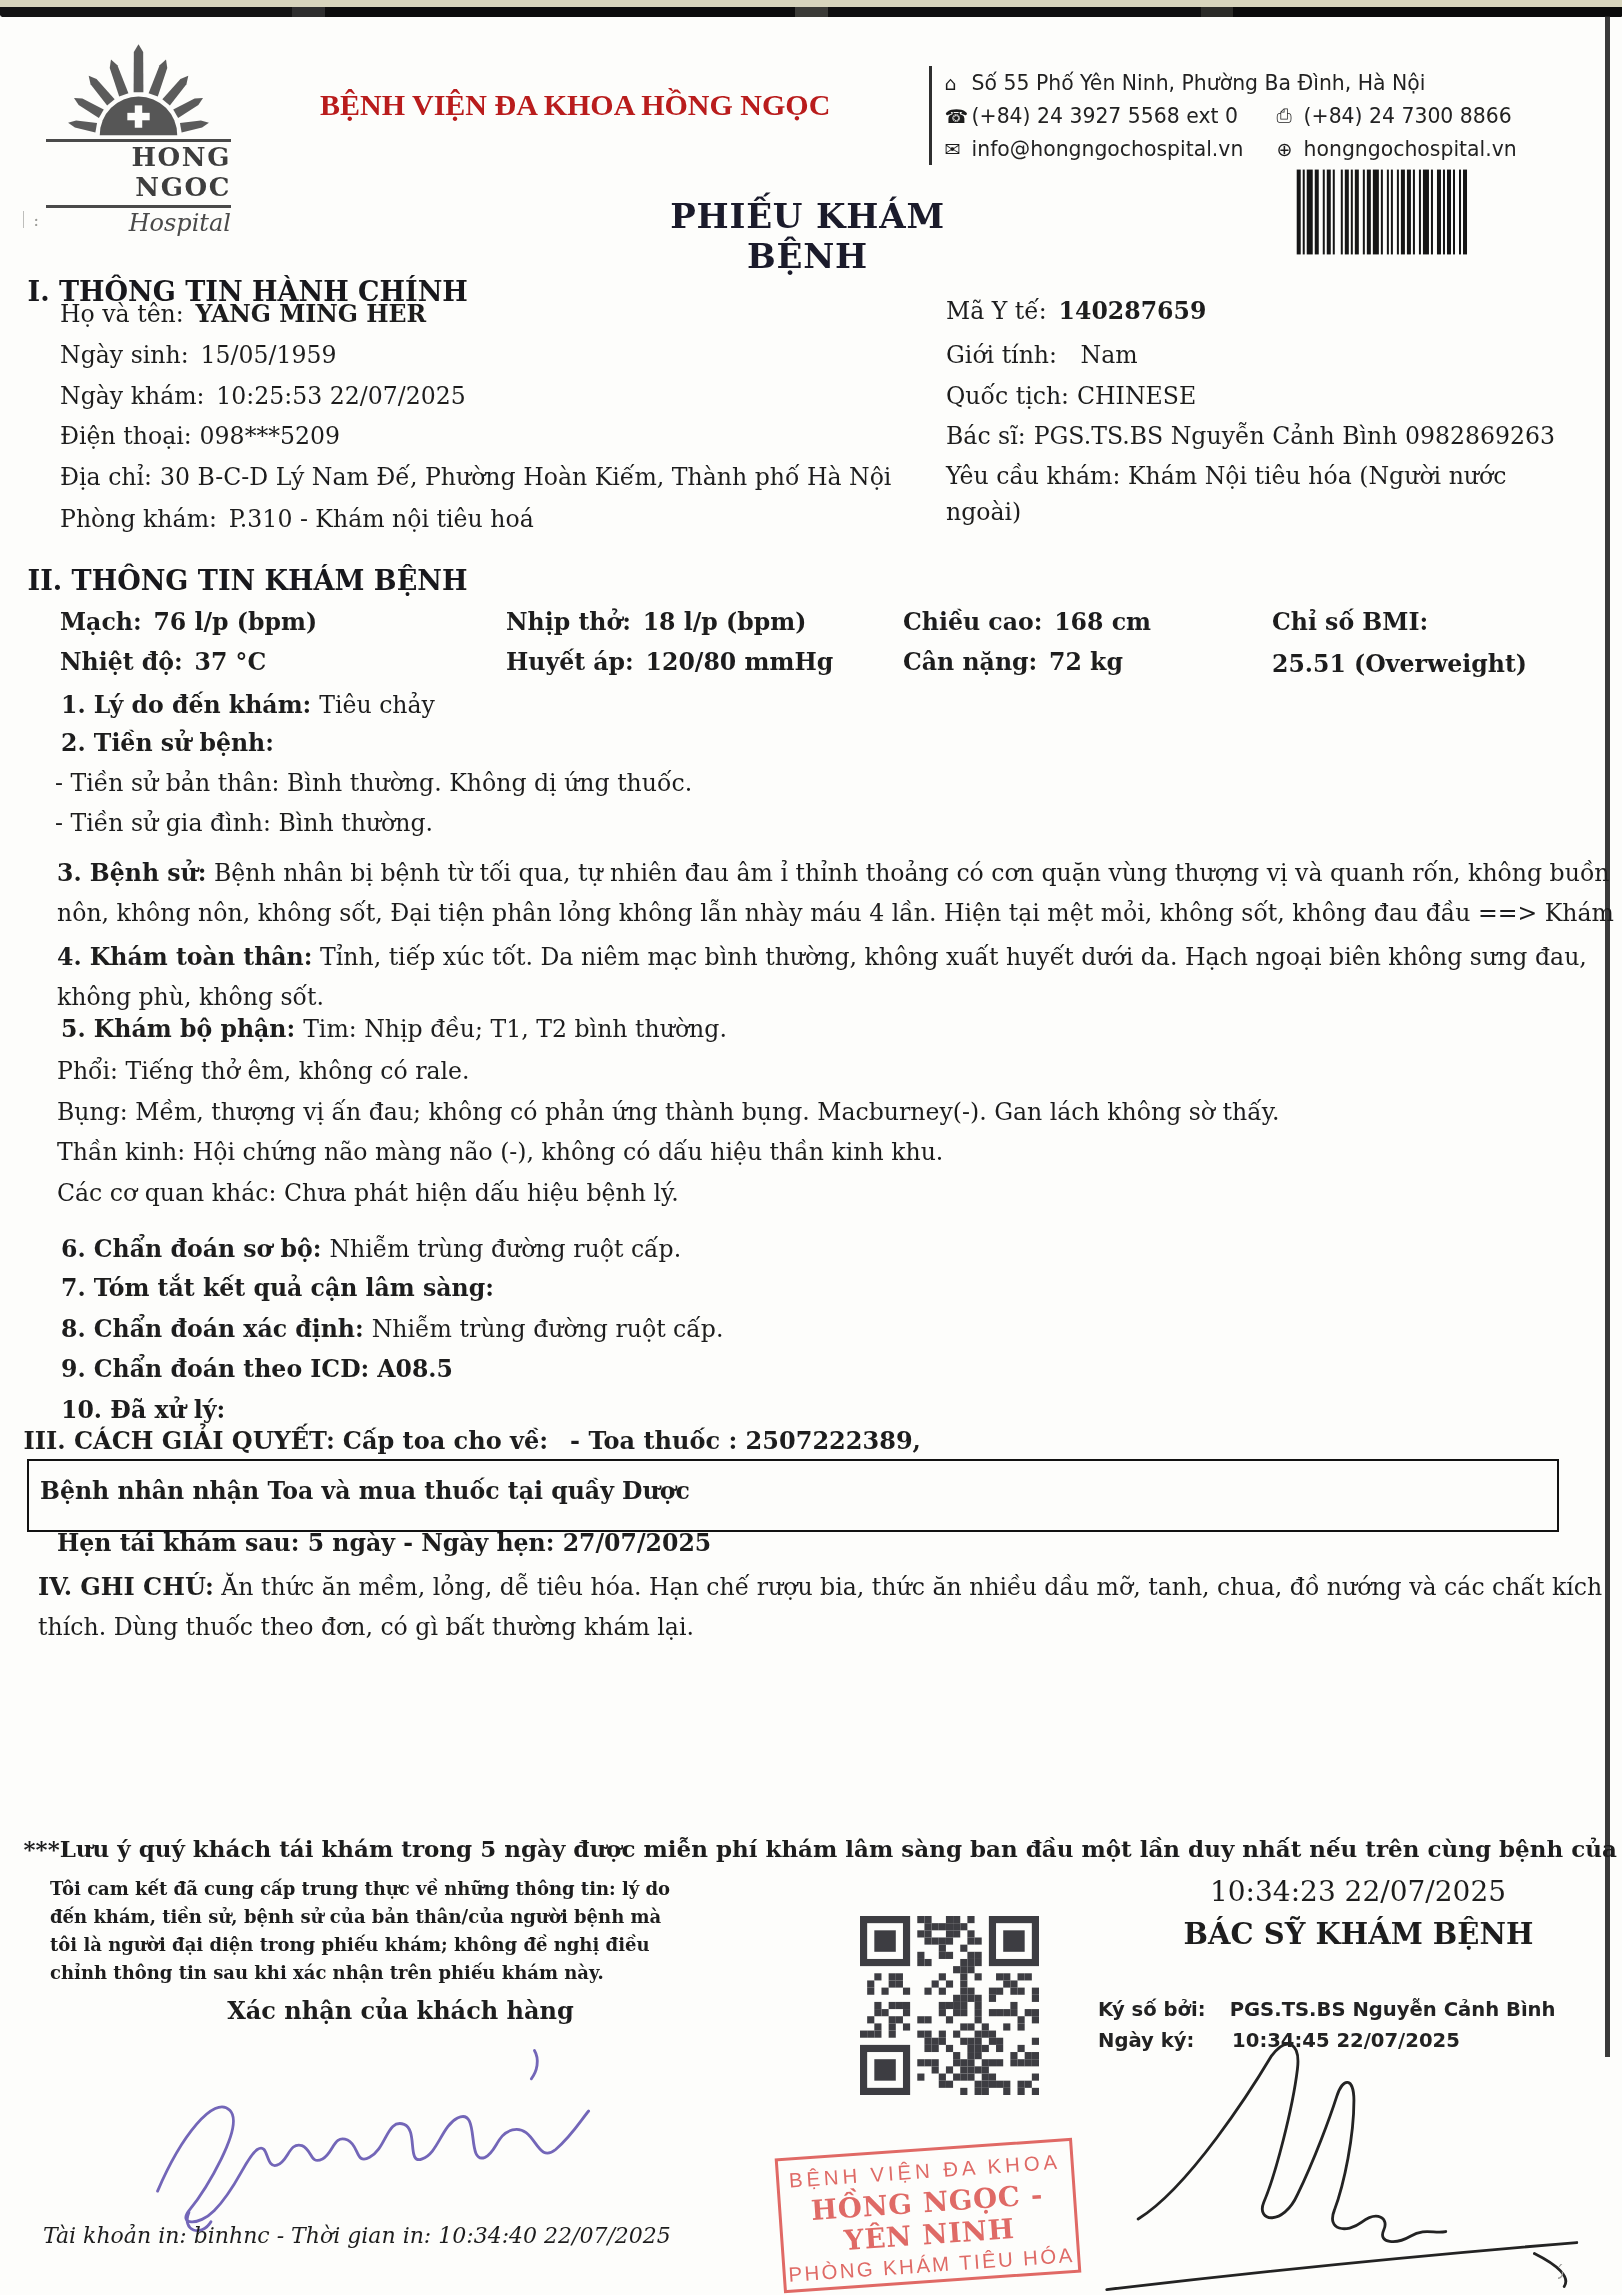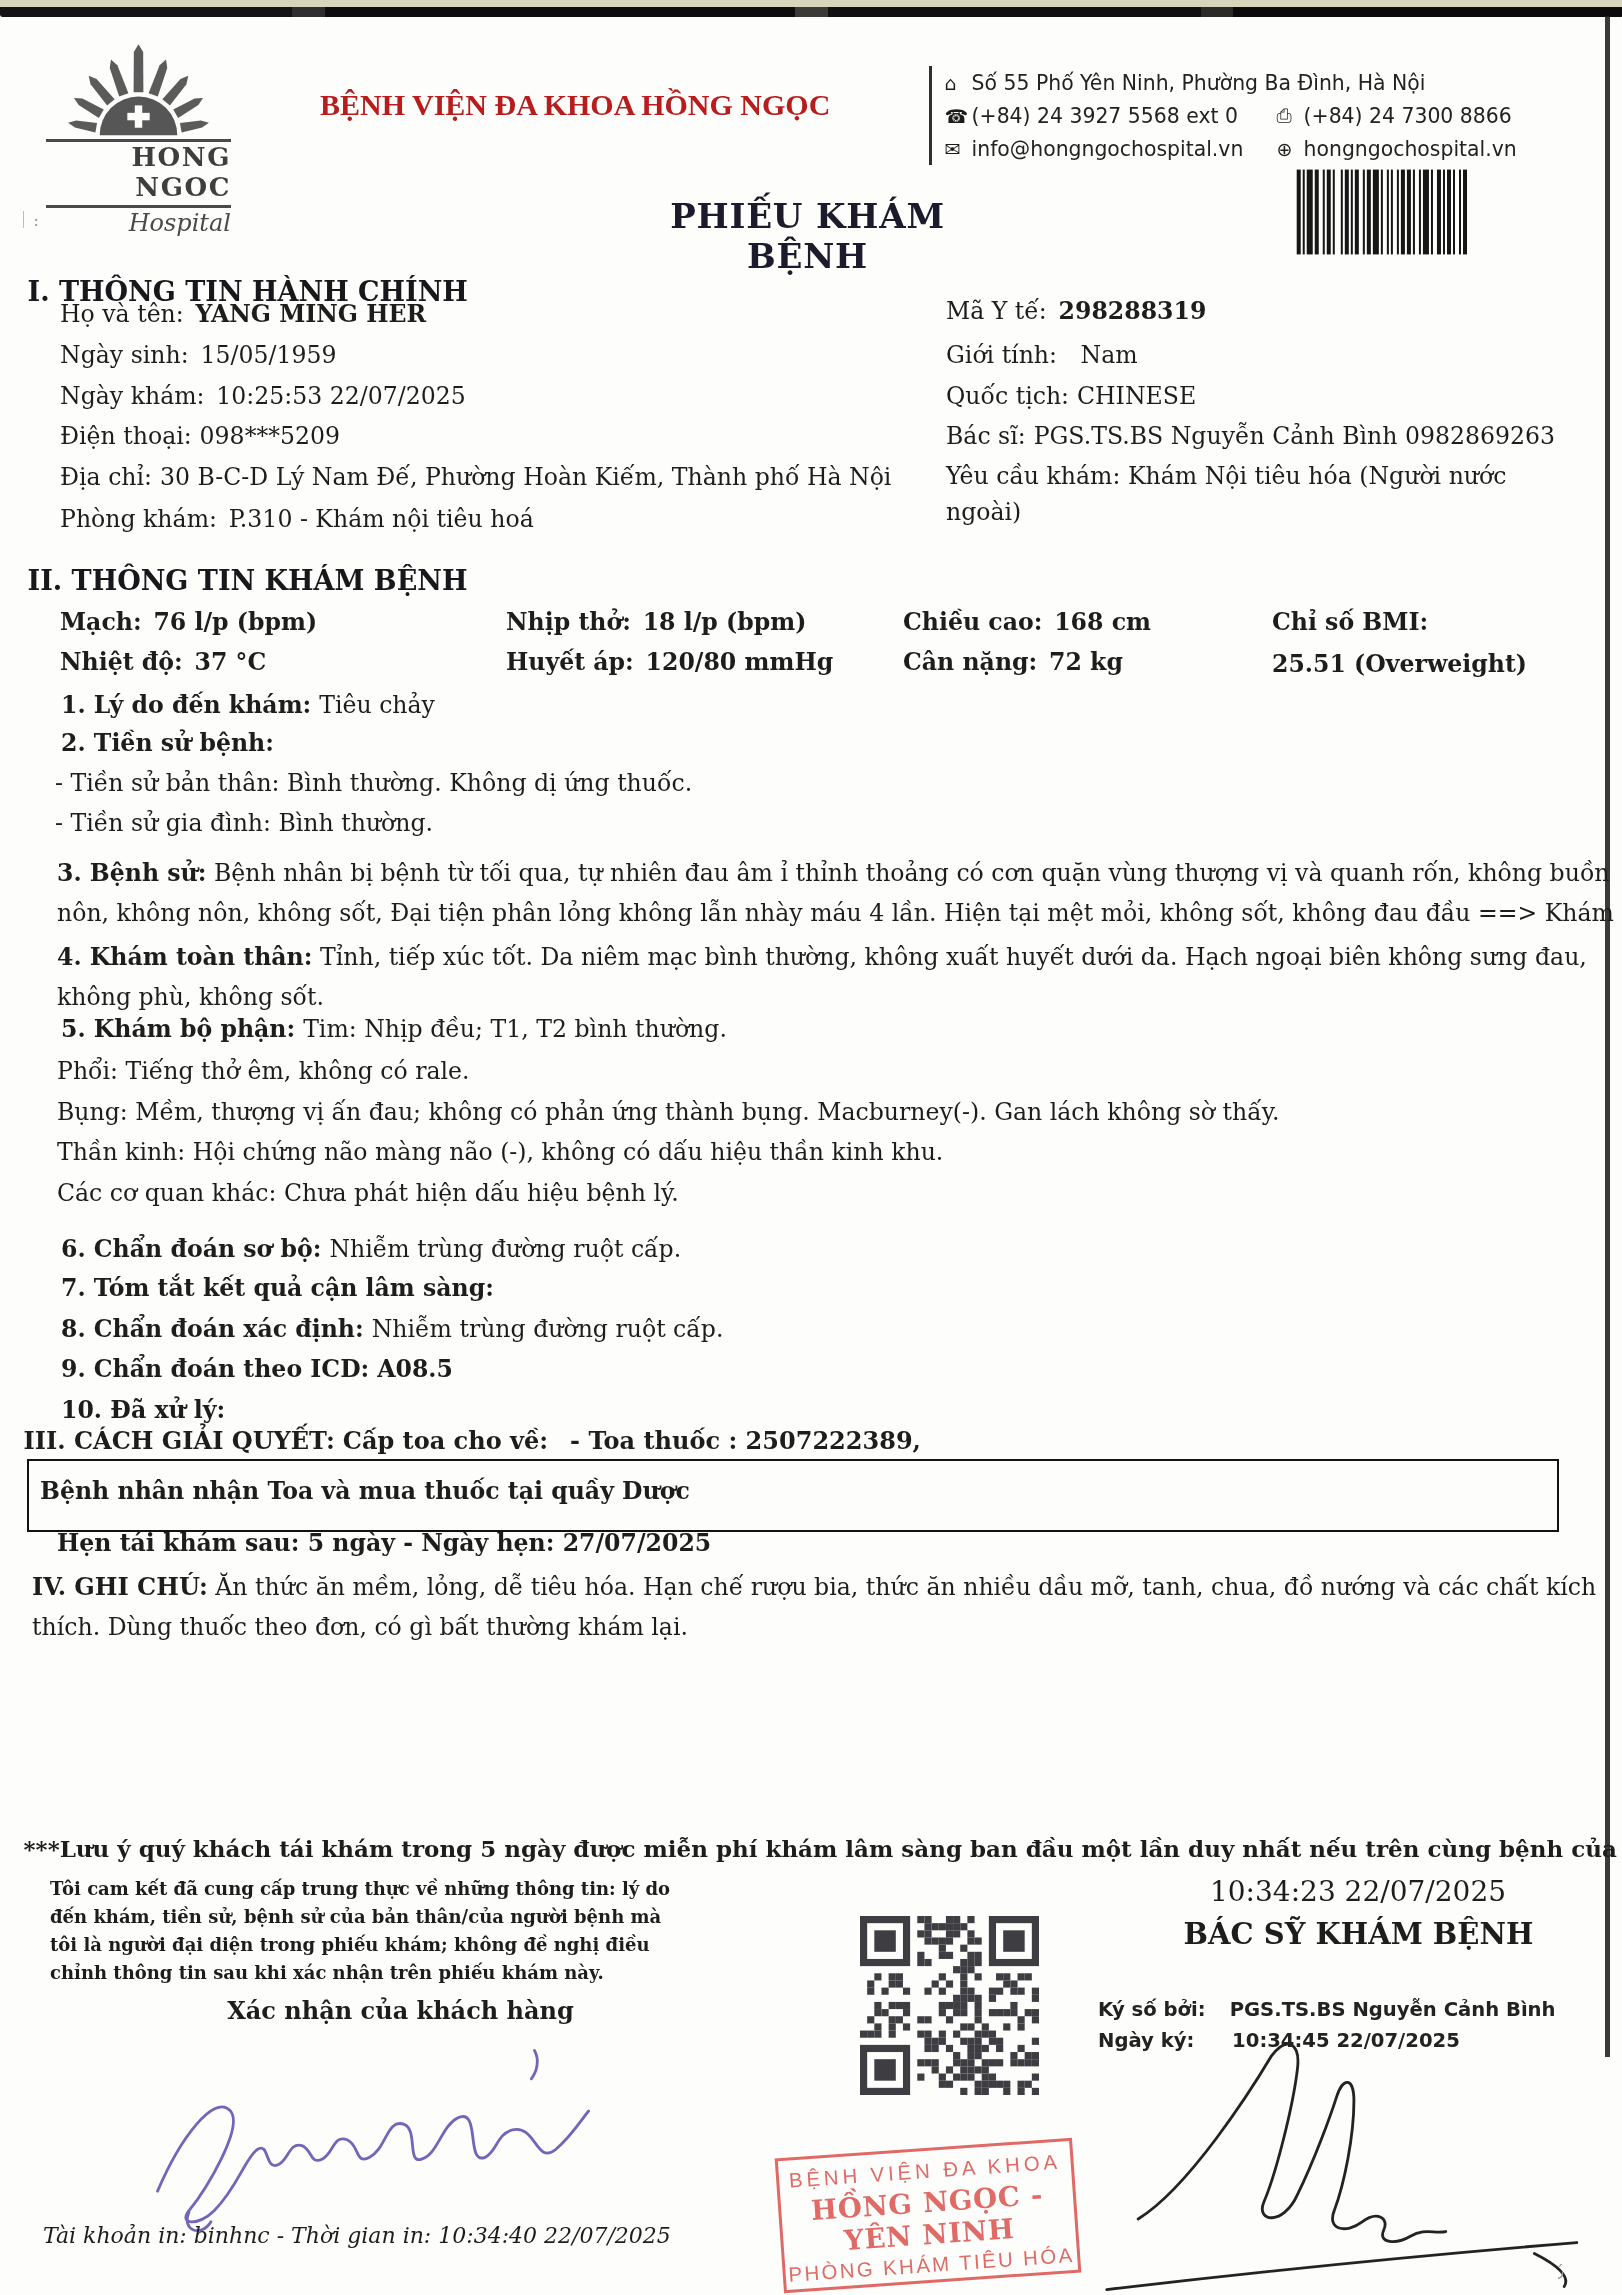--- a/index.html
+++ b/index.html
@@ -158,21 +158,21 @@
     <span>Điện thoại:</span><span class="gap2">098***5209</span>
   </div>
   <div class="row" style="left:60px;top:463px;">
     <span>Địa chỉ:</span><span class="gap2">30 B-C-D Lý Nam Đế,  Phường Hoàn Kiếm, Thành phố Hà Nội</span>
   </div>
   <div class="row" style="left:60px;top:505px;">
     <span>Phòng khám:</span><span class="gap">P.310 - Khám nội tiêu hoá</span>
   </div>
 
   <div class="row" style="left:946px;top:297px;">
-    <span>Mã Y tế:</span><span class="gap b">298288319</span>
+    <span>Mã Y tế:</span><span class="gap b">140287659</span>
   </div>
   <div class="row" style="left:946px;top:341px;">
     <span>Giới tính:</span><span class="gap" style="margin-left:23.6px;">Nam</span>
   </div>
   <div class="row" style="left:946px;top:382px;">
     <span>Quốc tịch:</span><span class="gap2">CHINESE</span>
   </div>
   <div class="row" style="left:946px;top:422px;">
     <span>Bác sĩ:</span><span class="gap2">PGS.TS.BS Nguyễn Cảnh Bình 0982869263</span>
   </div>
@@ -241,21 +241,21 @@
   <div class="row b" style="left:23.6px;top:1426px;font-size:24px;">
     <span>III. CÁCH GIẢI QUYẾT:</span><span class="gap2">Cấp toa cho về:</span><span style="margin-left:22px;">- Toa thuốc : 2507222389,</span>
   </div>
 
   <div class="rx-box">
     <div class="rx-box-inner">Bệnh nhân nhận Toa và mua thuốc tại quầy Dược</div>
   </div>
 
   <div class="row b" style="left:57px;top:1529px;">Hẹn tái khám sau: 5 ngày - Ngày hẹn: 27/07/2025</div>
 
-  <div class="blk" style="left:32px;top:1567px;width:1580px;">
+  <div class="blk" style="left:38px;top:1567px;width:1580px;">
     <span class="b" style="font-size:24px;">IV. GHI CHÚ:</span> <span>Ăn thức ăn mềm, lỏng, dễ tiêu hóa. Hạn chế rượu bia, thức ăn nhiều dầu mỡ, tanh, chua, đồ nướng và các chất kích thích. Dùng thuốc theo đơn, có gì bất thường khám lại.</span>
   </div>
 
   <div class="notice">***Lưu ý quý khách tái khám trong 5 ngày được miễn phí khám lâm sàng ban đầu một lần duy nhất nếu trên cùng bệnh của chuyên khoa cũ***</div>
   <div class="commit">Tôi cam kết đã cung cấp trung thực về những thông tin: lý do đến khám, tiền sử, bệnh sử của bản thân/của người bệnh mà tôi là người đại diện trong phiếu khám; không đề nghị điều chỉnh thông tin sau khi xác nhận trên phiếu khám này.</div>
   <div class="cust-label">Xác nhận của khách hàng</div>
 
   <div class="doc-time">10:34:23   22/07/2025</div>
   <div class="doc-label">BÁC SỸ KHÁM BỆNH</div>
 

